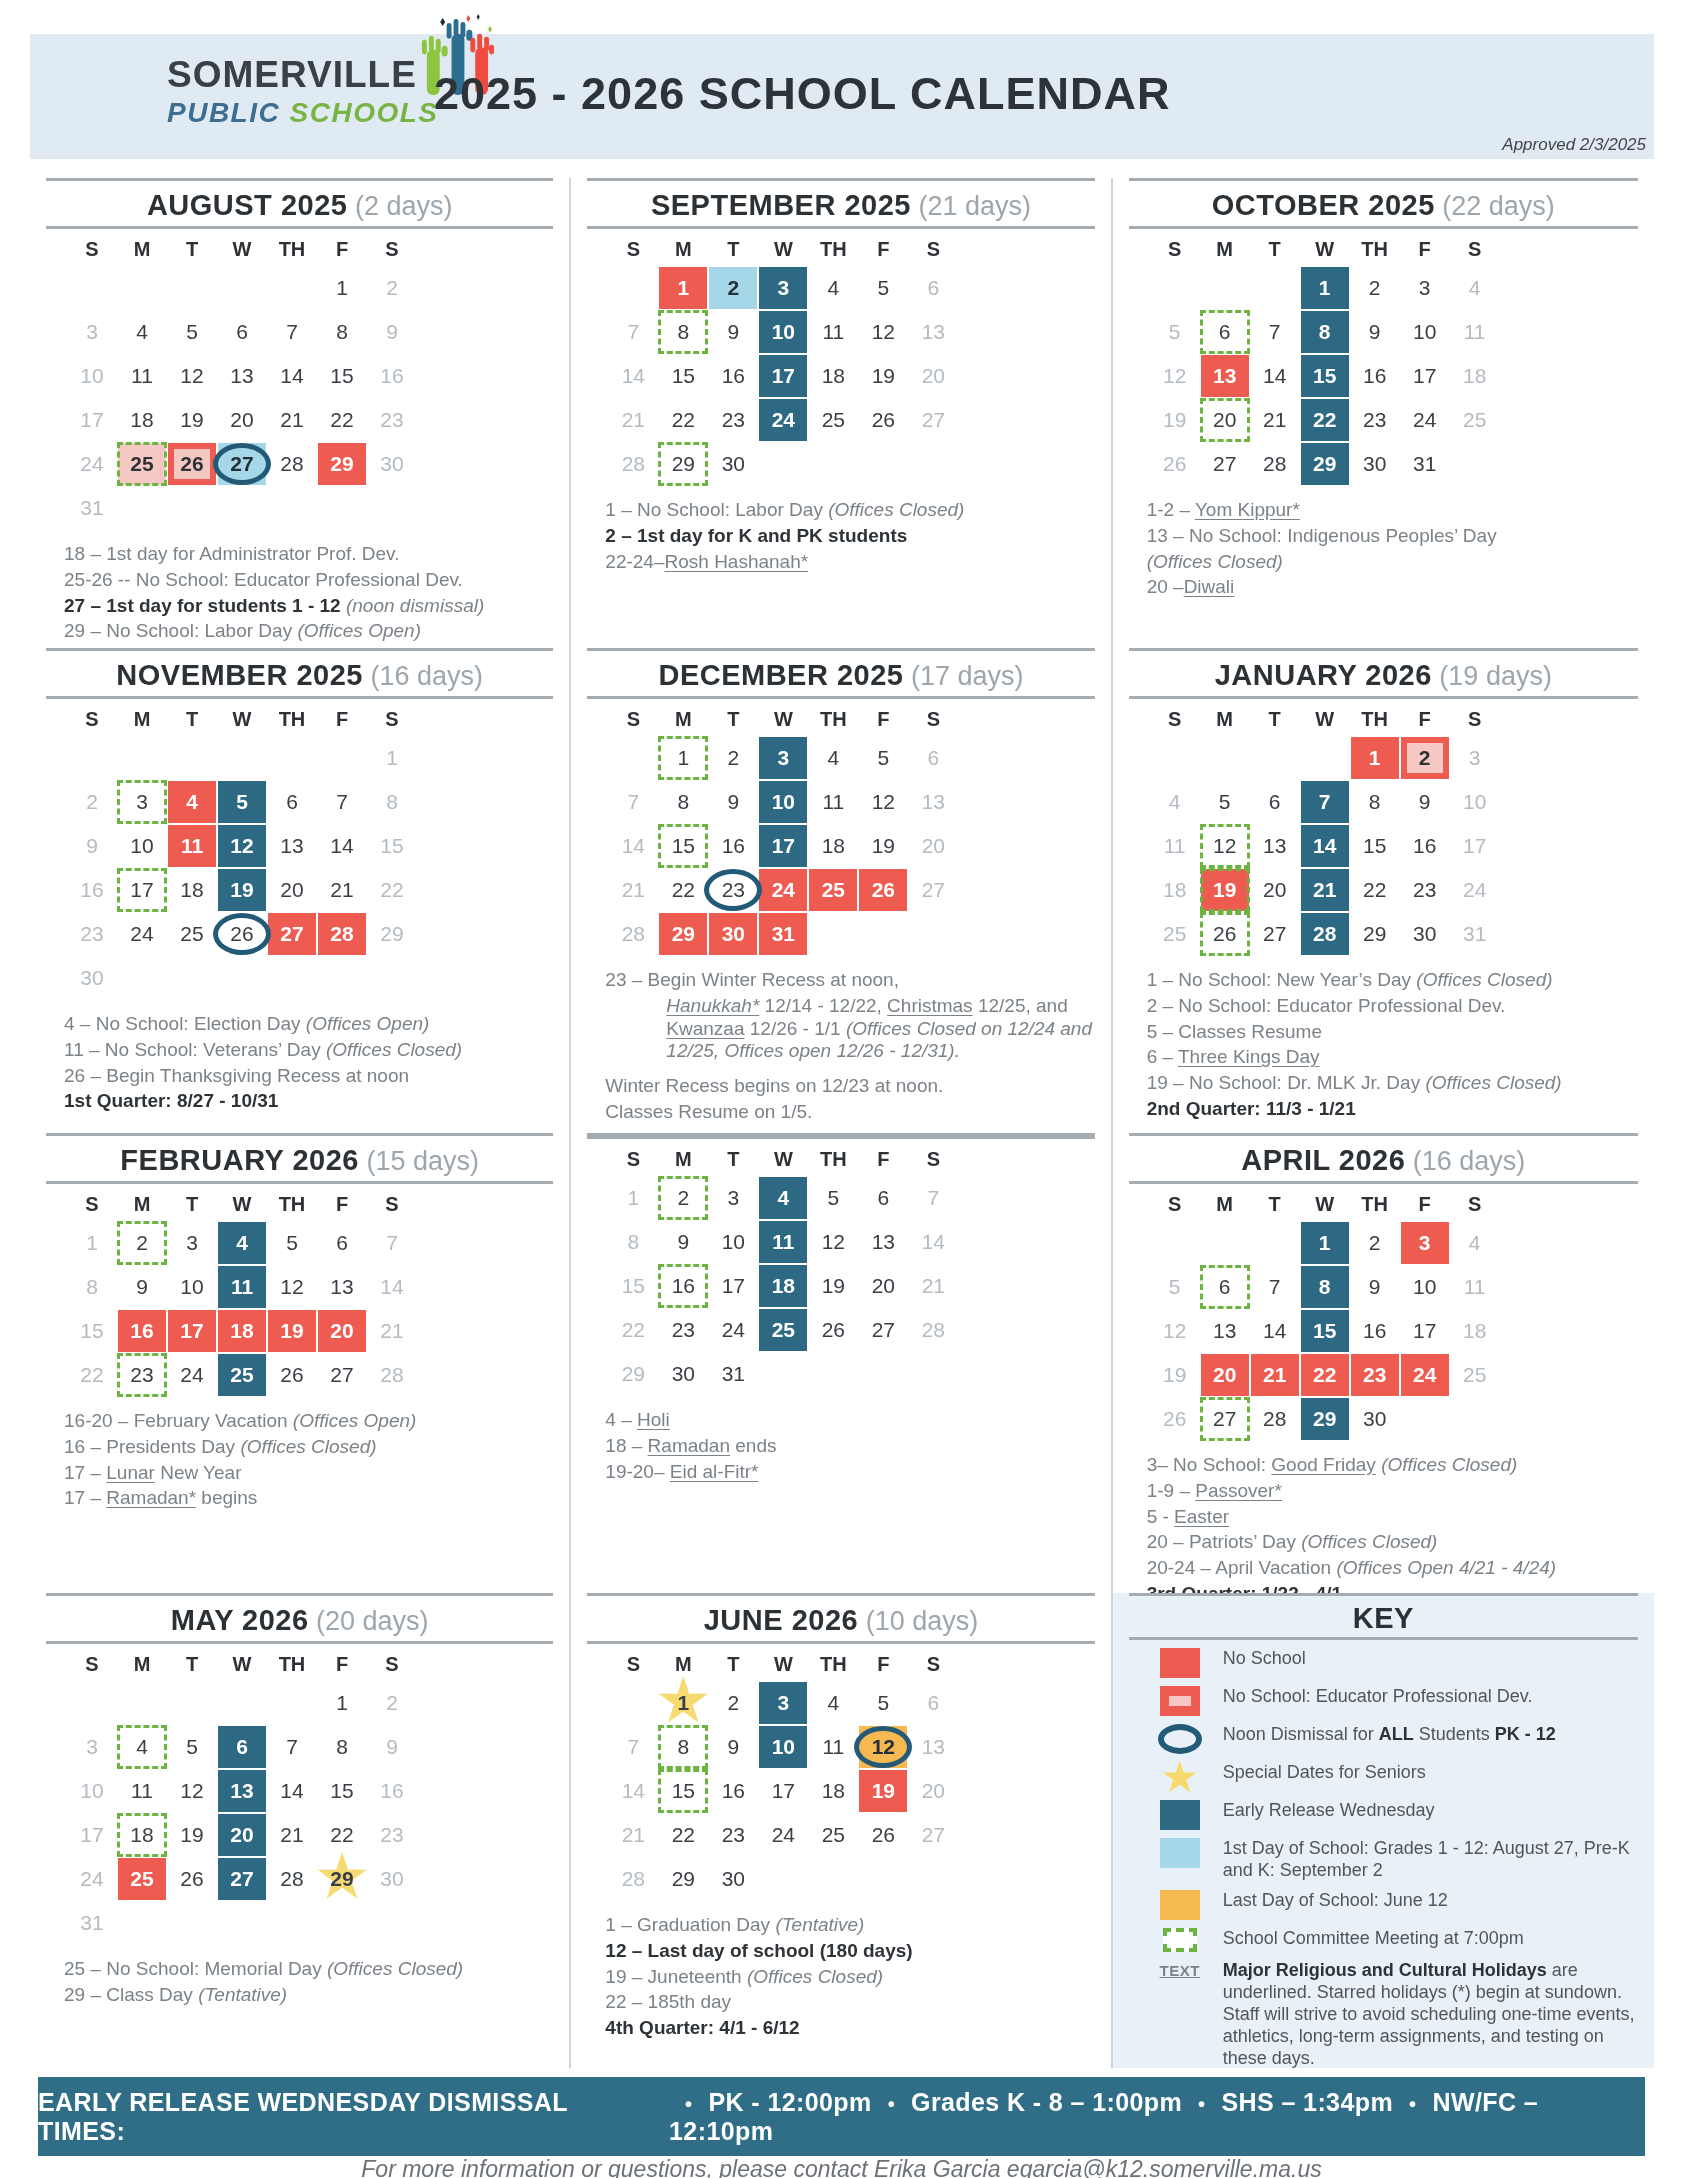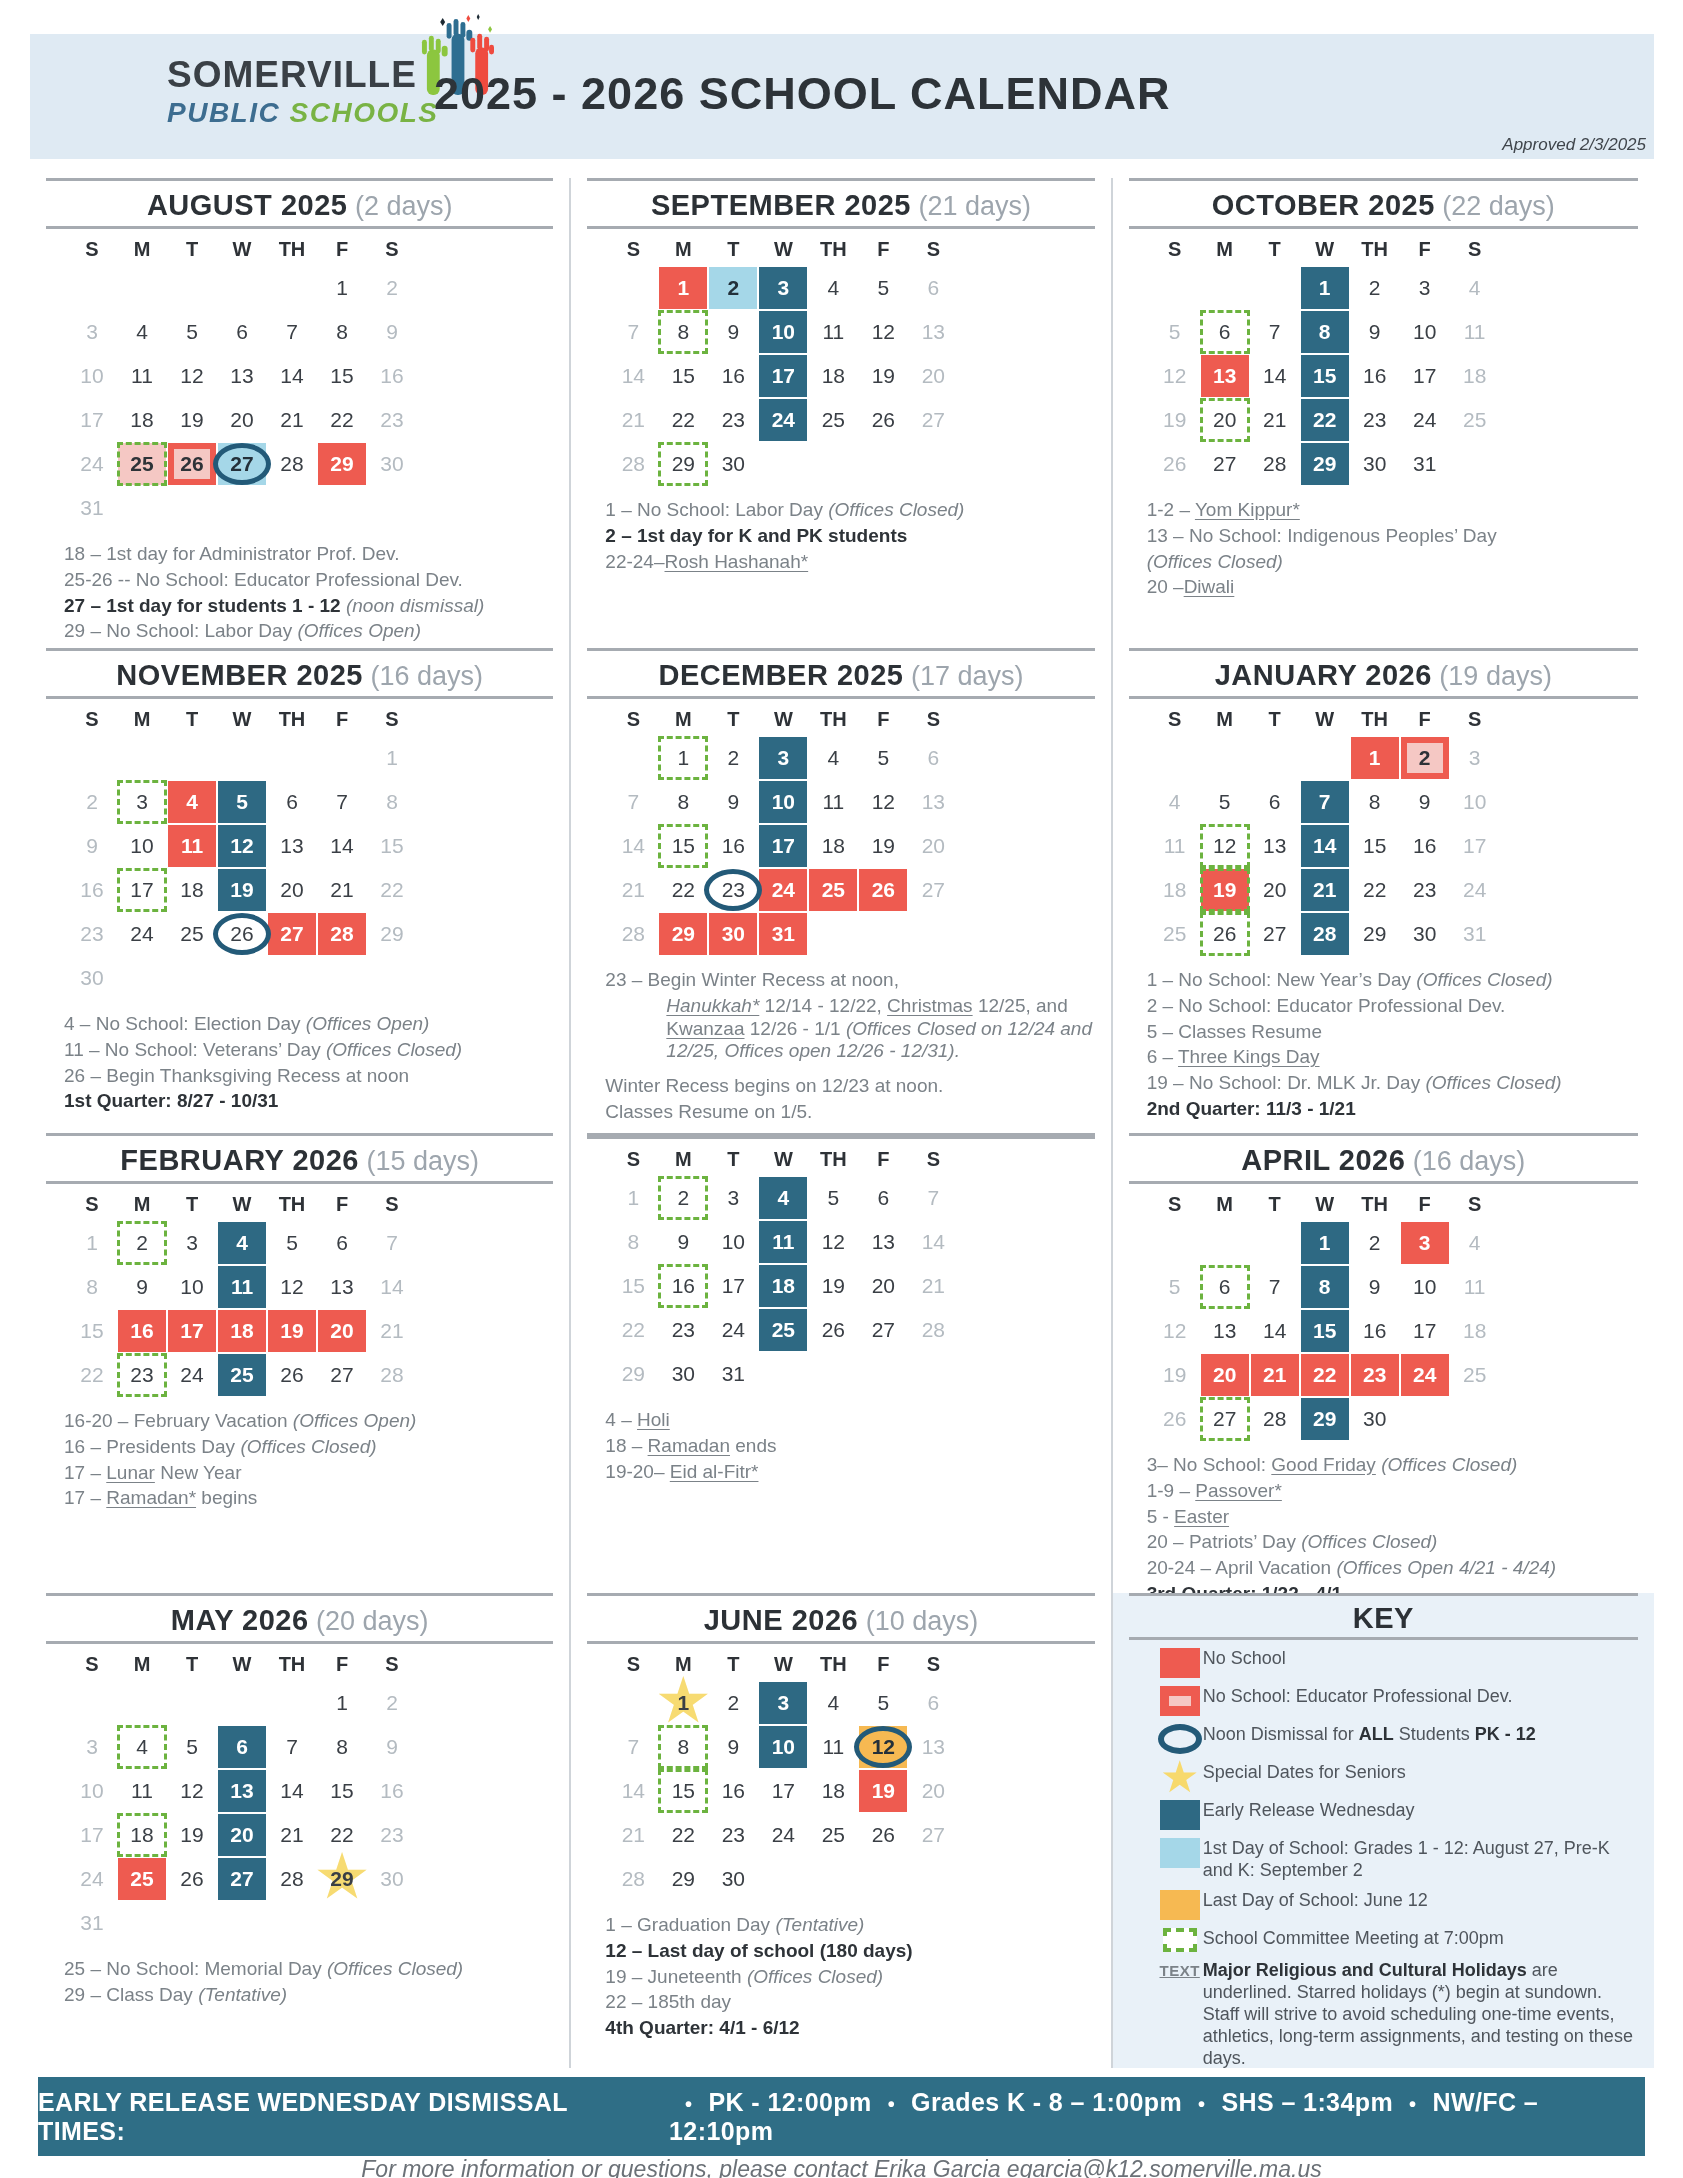--- a/index.html
+++ b/index.html
@@ -47,21 +47,21 @@
   .note{margin:3px 0;}
   .note .b{color:#2e3338;font-weight:700;}
   .note .i{font-style:italic;}
   .note .u{text-decoration:underline;text-underline-offset:3px;}
   .note.indent{padding-left:61px;}
   .note.gap{margin-top:12px;}
   
   .key{background:#e9f1f8;}
   .key .mtitle{margin:6px 0 2px;}
   .kitems{margin:8px 4px 0 30px;}
-  .kitem{display:flex;align-items:flex-start;margin:8px 0;font-size:18px;color:#4f555c;line-height:1.22;}
+  .kitem{display:flex;align-items:flex-start;gap:20px;margin:8px 0;font-size:18px;color:#4f555c;line-height:1.22;}
   .kswatch{flex:0 0 46px;display:flex;justify-content:center;margin-top:0px;}
   .sw{width:40px;height:30px;display:inline-block;box-sizing:border-box;}
   .sw.red{background:#ee5b50;}
   .sw.profdev{background:#ee5b50;position:relative;}
   .sw.profdev::after{content:"";position:absolute;left:9px;top:10px;right:9px;bottom:10px;background:#f5c8c4;}
   .sw.oval{border:6px solid #235a78;border-radius:50%;background:transparent;height:30px;width:44px;}
   .sw.star{background:none;color:#f7d96d;font-size:44px;line-height:30px;width:auto;}
   .sw.teal{background:#2e6983;}
   .sw.lightblue{background:#a5d7e8;}
   .sw.orange{background:#f6b952;}

